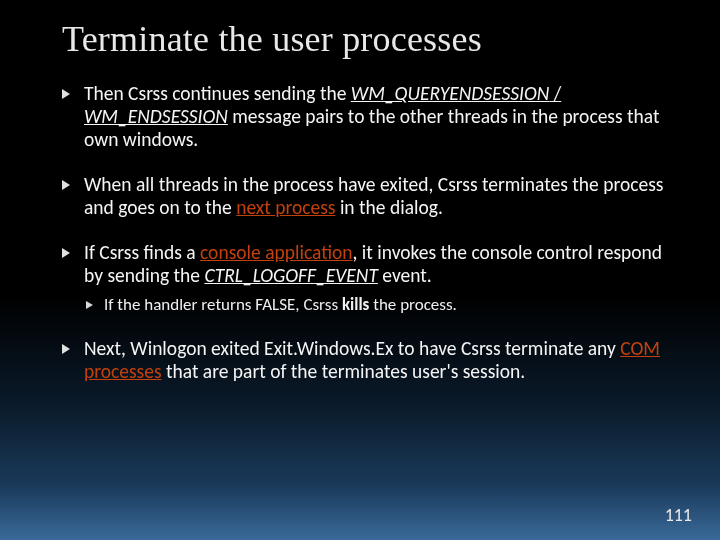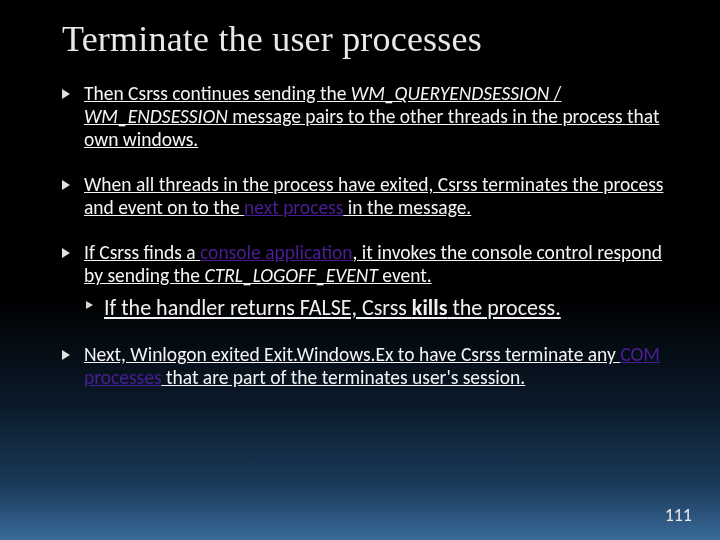--- a/index.html
+++ b/index.html
@@ -30,54 +30,53 @@
     letter-spacing: 0.2px;
   }
   ul.top { list-style: none; }
   ul.top > li {
     position: relative;
     padding-left: 22px;
     font-size: 19.5px;
     line-height: 1.18;
     margin-bottom: 22px;
     color: #f5f5f5;
-    text-decoration: underline;
   }
   ul.top > li::before {
     content: "";
     position: absolute;
     left: 0;
     top: 7px;
     width: 0; height: 0;
     border-top: 5px solid transparent;
     border-bottom: 5px solid transparent;
     border-left: 8px solid #e0e0e0;
   }
   ul.sub { list-style: none; margin-top: 8px; }
   ul.sub > li {
     position: relative;
     padding-left: 20px;
-    font-size: 22px;
+    font-size: 17px;
     line-height: 1.18;
     margin-bottom: 4px;
     color: #f0f0f0;
   }
   ul.sub > li::before {
     content: "";
     position: absolute;
     left: 2px;
     top: 6px;
     width: 0; height: 0;
     border-top: 4.5px solid transparent;
     border-bottom: 4.5px solid transparent;
     border-left: 7px solid #d8d8d8;
   }
   .ul { text-decoration: underline; }
   .it { font-style: italic; }
-  .hl { color: #4c1d95; }
+  .hl { color: #c2410c; }
   .bold { font-weight: 700; }
   .pagenum {
     position: absolute;
     right: 28px;
     bottom: 14px;
     font-size: 18px;
     color: #e8e8e8;
   }
   
   span { white-space: inherit; }
@@ -89,21 +88,21 @@
 
   <h1 class="title">Terminate the user processes</h1>
 
   <ul class="top">
 
     <li>
       <span>Then Csrss continues sending the </span><span class="it ul">WM_QUERYENDSESSION</span><span class="ul"> / </span><span class="it ul">WM_ENDSESSION</span><span> message pairs to the other threads in the process that own windows.</span>
     </li>
 
     <li>
-      <span>When all threads in the process have exited, Csrss terminates the process and event on to the </span><span class="ul hl">next process</span><span> in the message.</span>
+      <span>When all threads in the process have exited, Csrss terminates the process and goes on to the </span><span class="ul hl">next process</span><span> in the dialog.</span>
     </li>
 
     <li>
       <span>If Csrss finds a </span><span class="ul hl">console application</span><span>, it invokes the console control respond by sending the </span><span class="it ul">CTRL_LOGOFF_EVENT</span><span> event.</span>
       <ul class="sub">
         <li>
           <span>If the handler returns FALSE, Csrss </span><span class="bold">kills</span><span> the process.</span>
         </li>
       </ul>
     </li>

